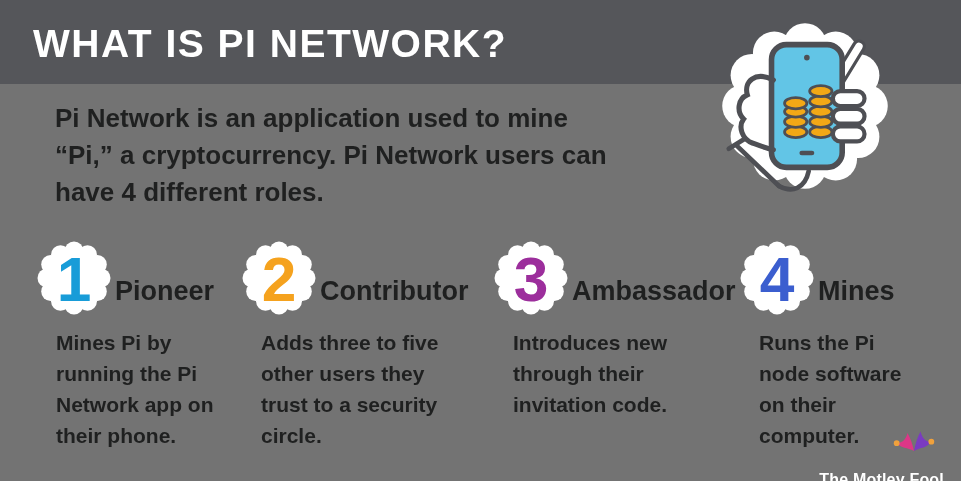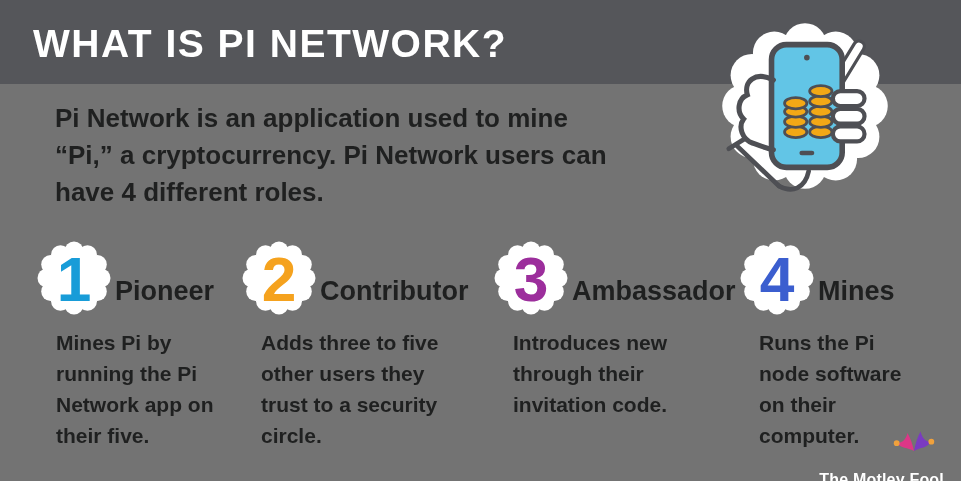--- a/index.html
+++ b/index.html
@@ -132,21 +132,21 @@
   <div class="role c1">
     <svg class="seal-badge" viewBox="0 0 200 200">
       <use href="#sealShape"></use>
       <text x="100" y="156" text-anchor="middle" font-family="Liberation Sans, sans-serif" font-size="152" font-weight="bold" fill="#189CD8">1</text>
     </svg>
     <div class="role-label">Pioneer</div>
     <div class="role-desc">
       <span class="line">Mines Pi by</span>
       <span class="line">running the Pi</span>
       <span class="line">Network app on</span>
-      <span class="line">their five.</span>
+      <span class="line">their phone.</span>
     </div>
   </div>
 
   <div class="role c2">
     <svg class="seal-badge" viewBox="0 0 200 200">
       <use href="#sealShape"></use>
       <text x="100" y="156" text-anchor="middle" font-family="Liberation Sans, sans-serif" font-size="152" font-weight="bold" fill="#F5A21E">2</text>
     </svg>
     <div class="role-label">Contributor</div>
     <div class="role-desc">

